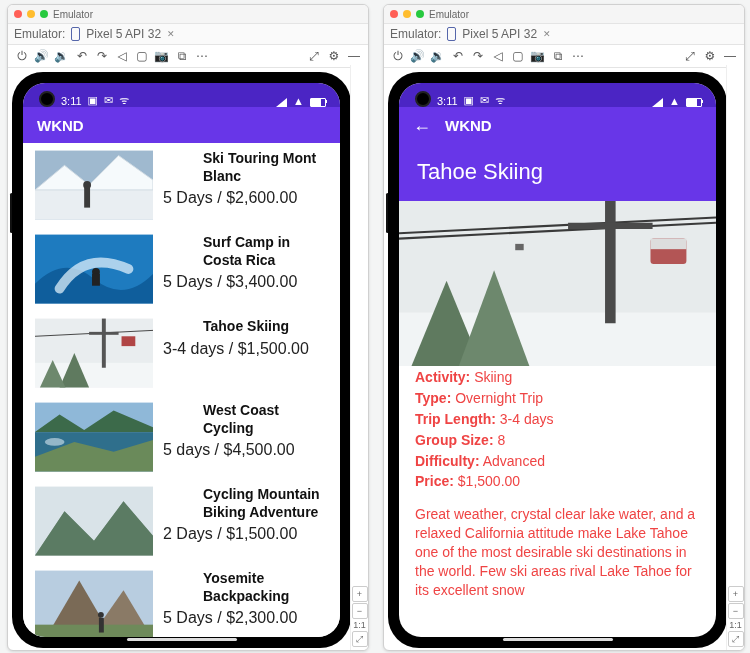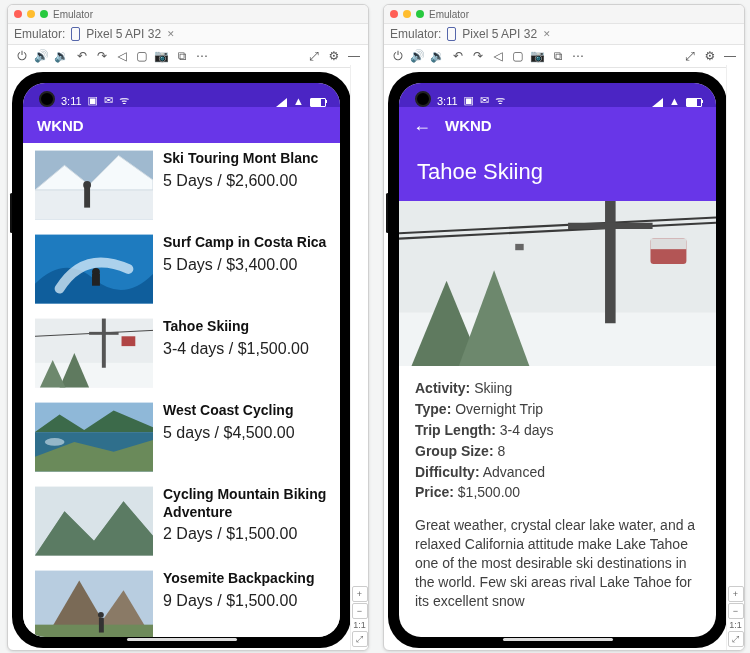--- a/index.html
+++ b/index.html
@@ -57,27 +57,27 @@
   .sig{width:0;height:0;border-style:solid;border-width:0 0 9px 11px;border-color:transparent transparent #fff transparent;}
 
   
   .appbar{height:36px;background:#6836e8;color:#fff;display:flex;align-items:center;padding:0 14px;font-size:15px;font-weight:700;gap:14px;}
   .back-arrow{font-size:18px;line-height:1;cursor:pointer;}
 
   
   .list{flex:1;overflow-y:hidden;background:#fff;}
   .row{display:flex;gap:10px;padding:7px 12px;align-items:flex-start;}
   .thumb{width:118px;height:70px;flex-shrink:0;}
-  .rowtxt .t{font-weight:700;font-size:14px;line-height:1.25;margin-bottom:4px;color:#111;}
+  .rowtxt .t{font-weight:700;font-size:14px;line-height:1.25;margin-bottom:4px;color:#111;margin-left:40px;}
   .rowtxt .s{font-size:16px;color:#222;}
 
   
   .hero-title{height:58px;background:#6836e8;color:#fff;display:flex;align-items:center;padding:0 18px;font-size:22px;font-weight:400;}
   .hero-img{height:165px;}
-  .det-body{padding:13px 16px;font-size:14px;color:#404040;line-height:1.35;}
+  .det-body{padding:2px 16px;font-size:14px;color:#ef4444;line-height:1.35;}
   .det-body p{margin:0 0 2px 0;}
   .det-body .para{margin-top:14px;}
 
   
   svg.th{width:100%;height:100%;display:block;}
 </style>
 </head>
 <body>
 
 <div class="stage">
@@ -225,21 +225,21 @@
                     <rect width="120" height="70" fill="#b8cde0"></rect>
                     <polygon points="10,70 45,10 80,70" fill="#7a6a56"></polygon>
                     <polygon points="55,70 90,20 120,70" fill="#8a7a66"></polygon>
                     <rect y="55" width="120" height="15" fill="#6e8a5a"></rect>
                     <rect x="65" y="48" width="5" height="15" fill="#333"></rect>
                     <circle cx="67" cy="45" r="3" fill="#333"></circle>
                   </svg>
             </div>
             <div class="rowtxt">
               <div class="t">Yosemite Backpacking</div>
-              <div class="s">9 Days / $1,500.00</div>
+              <div class="s">5 Days / $2,300.00</div>
             </div>
           </div>
 
         </div>
       </div>
     </div>
   </div>
   <div class="gutter">
     <div class="zbtn">+</div>
     <div class="zbtn">−</div>

